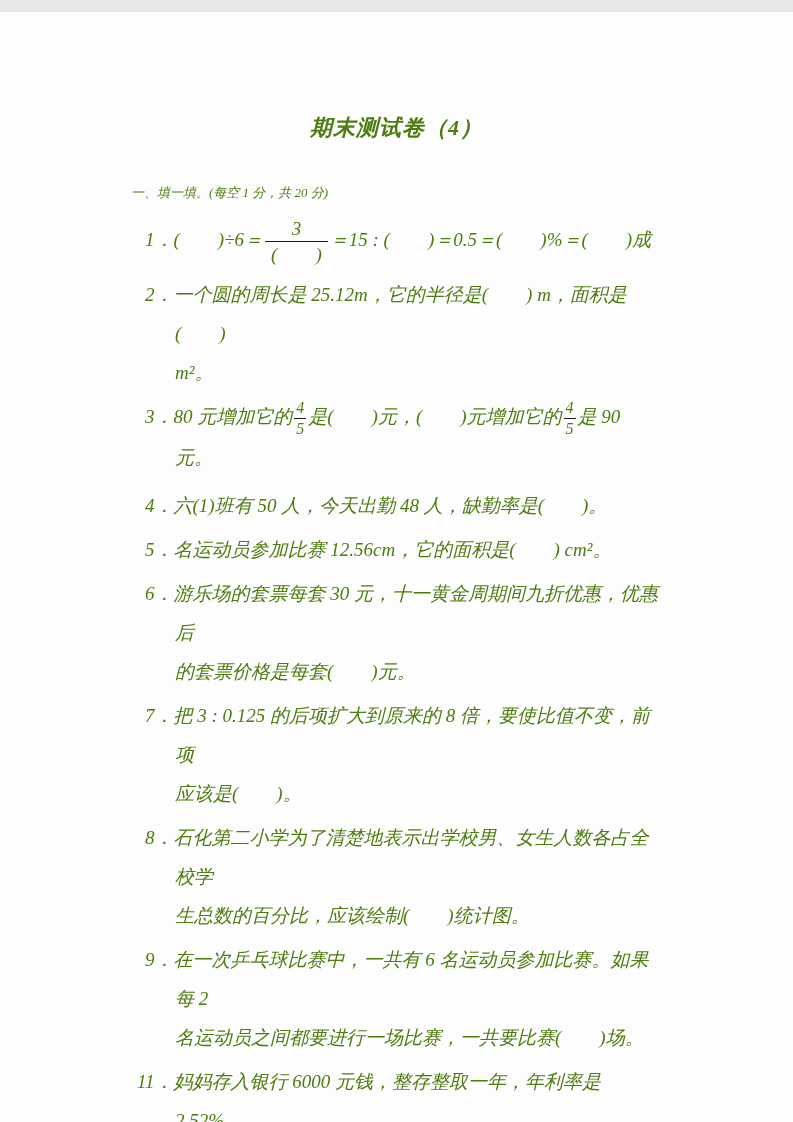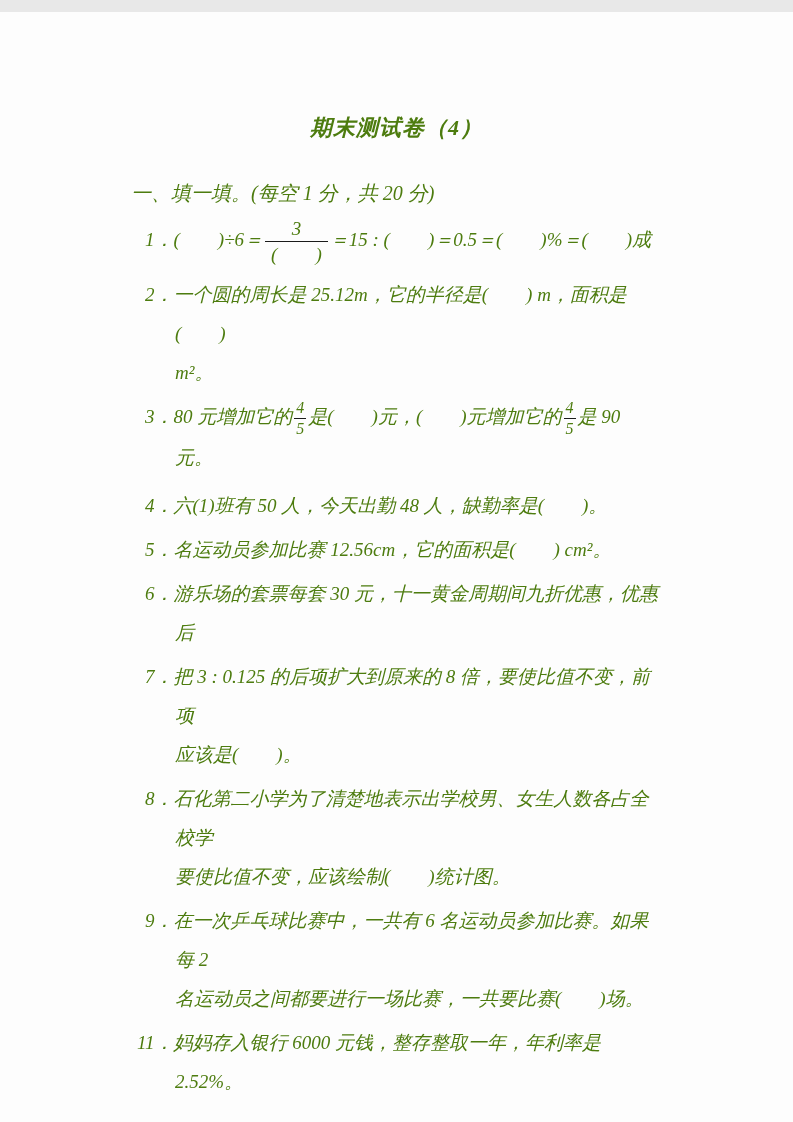--- a/index.html
+++ b/index.html
@@ -24,21 +24,21 @@
   .title {
     text-align: center;
     font-size: 22px;
     font-weight: bold;
     letter-spacing: 1px;
     line-height: 30px;
   }
   .section-heading {
     margin-top: 36px;
     margin-left: 131px;
-    font-size: 20px;
+    font-size: 13px;
     line-height: 28px;
   }
   .questions {
     margin-top: 11px;
     margin-left: 145px;
     width: 515px; 
   }
   .q {
     padding-left: 30px;
     text-indent: -30px;
@@ -69,19 +69,19 @@
 
 <div class="page">
   <div class="title">期末测试卷（4）</div>
   <div class="section-heading">一、填一填。(每空 1 分，共 20 分)</div>
   <div class="questions">
       <div class="q fgap"><span class="qno">1．</span><span>(　　)÷6＝</span><span class="frac big"><span class="fn">3</span><span class="fd">(　　)</span></span><span>＝15 : (　　)＝0.5＝(　　)%＝(　　)成</span></div>
       <div class="q"><span class="qno">2．</span><span>一个圆的周长是 25.12m，它的半径是(　　) m，面积是(　　)</span><br><span>m²。</span></div>
       <div class="q fgap"><span class="qno">3．</span><span>80 元增加它的</span><span class="frac"><span class="fn">4</span><span class="fd">5</span></span><span>是(　　)元，(　　)元增加它的</span><span class="frac"><span class="fn">4</span><span class="fd">5</span></span><span>是 90 元。</span></div>
       <div class="q"><span class="qno">4．</span><span>六(1)班有 50 人，今天出勤 48 人，缺勤率是(　　)。</span></div>
       <div class="q"><span class="qno">5．</span><span>名运动员参加比赛 12.56cm，它的面积是(　　) cm²。</span></div>
-      <div class="q"><span class="qno">6．</span><span>游乐场的套票每套 30 元，十一黄金周期间九折优惠，优惠后</span><br></div>
+      <div class="q"><span class="qno">6．</span><span>游乐场的套票每套 30 元，十一黄金周期间九折优惠，优惠后</span><br><span>的套票价格是每套(　　)元。</span></div>
       <div class="q"><span class="qno">7．</span><span>把 3 : 0.125 的后项扩大到原来的 8 倍，要使比值不变，前项</span><br><span>应该是(　　)。</span></div>
-      <div class="q"><span class="qno">8．</span><span>石化第二小学为了清楚地表示出学校男、女生人数各占全校学</span><br><span>要使比值不变，应该绘制(　　)统计图。</span></div>
+      <div class="q"><span class="qno">8．</span><span>石化第二小学为了清楚地表示出学校男、女生人数各占全校学</span><br><span>生总数的百分比，应该绘制(　　)统计图。</span></div>
       <div class="q"><span class="qno">9．</span><span>在一次乒乓球比赛中，一共有 6 名运动员参加比赛。如果每 2</span><br><span>名运动员之间都要进行一场比赛，一共要比赛(　　)场。</span></div>
       <div class="q d2"><span class="qno">11．</span><span>妈妈存入银行 6000 元钱，整存整取一年，年利率是 2.52%。</span><br></div>
     </div>
 </div>
 
 </body></html>

